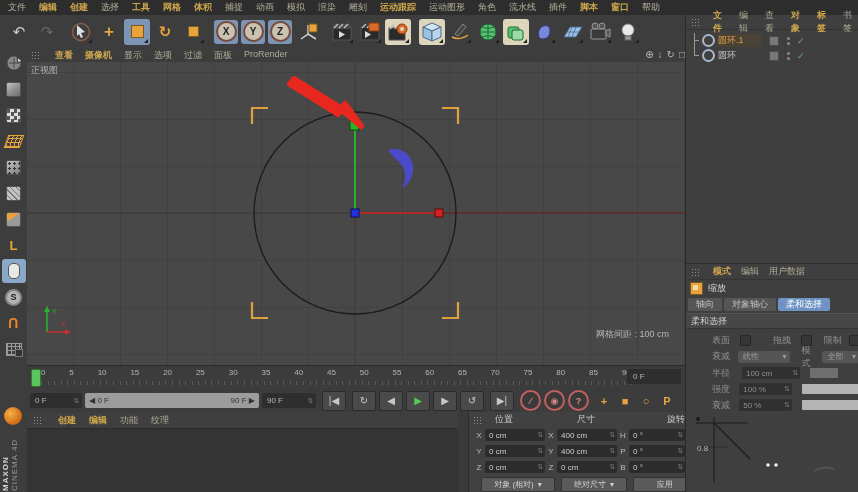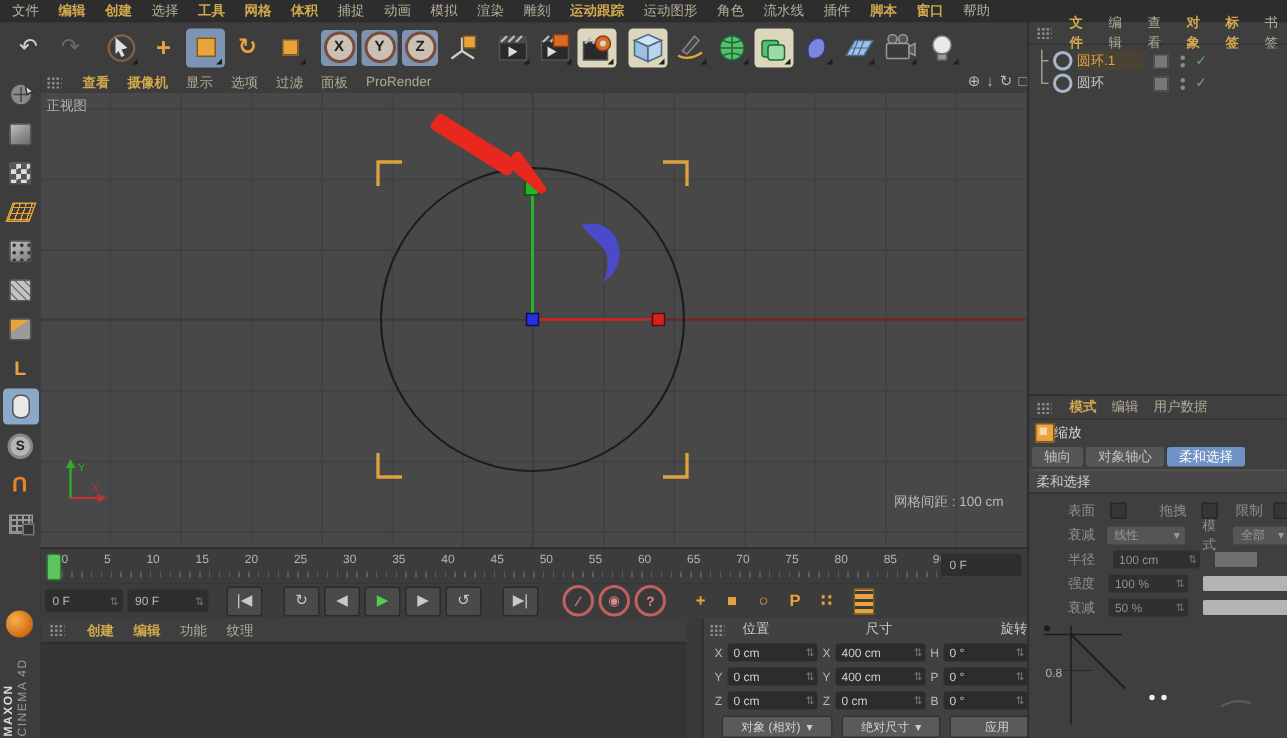--- a/index.html
+++ b/index.html
@@ -137,21 +137,21 @@
   .oname{width:44px;color:#c8c8c8;}
   .oname.sel{color:#e0a048;background:#4a4234;}
   .layer-sq{width:8px;height:8px;background:#787878;border:1px solid #4a4a4a;margin-left:4px;}
   .vdots{display:flex;flex-direction:column;gap:2px;margin-left:5px;}
   .vdots i{width:3px;height:3px;border-radius:50%;background:#8a8a8a;}
   .gcheck{color:#5bb85b;font-size:9px;margin-left:4px;}
   .om-rest{height:196px;border-bottom:1px solid #2e2e2e;}
   .attr-menu{height:15px;display:flex;align-items:center;gap:10px;padding-left:5px;color:#b0ab95;
              background:#3f3f3f;border-bottom:1px solid #343434;}
   .attr-menu .mi.on{color:#cfa84e;font-weight:bold;}
-  .tool-row{height:16px;display:flex;align-items:center;padding-left:4px;color:#d8d8d8;}
+  .tool-row{height:16px;display:flex;align-items:center;gap:5px;padding-left:4px;color:#d8d8d8;}
   .tool-ic{width:11px;height:11px;background:#e8a33c;border:1px solid #7a5a20;position:relative;}
   .tool-ic::after{content:"";position:absolute;left:2px;top:2px;width:5px;height:5px;background:#f5d9a8;}
   .tabs{display:flex;gap:2px;padding:2px 2px;}
   .tab{height:13px;background:#565656;border-radius:2px;color:#c0c0c0;display:flex;align-items:center;
        justify-content:center;padding:0 8px;font-size:9px;}
   .tab.on{background:#6f93c4;color:#fff;}
   .sect{height:14px;background:#474747;border-top:1px solid #555;border-bottom:1px solid #333;
         display:flex;align-items:center;padding-left:5px;color:#cfcfcf;}
   .props{padding:4px 0 0 0;color:#8f8f8f;}
   .prow{display:flex;align-items:center;height:15px;padding-left:26px;gap:4px;}
@@ -453,20 +453,24 @@
       </div>
     <div class="ruler-ticks"></div>
     <div class="tl-frame">0 F</div>
   </div>
 
   <div class="transport">
     <div class="fld" style="width:44px;">
         <span>0 F</span>
         <span class="spin">⇅</span>
       </div>
+    <div class="range">
+        <span>◀  0 F</span>
+        <span>90 F  ▶</span>
+      </div>
     <div class="fld" style="width:46px;">
         <span>90 F</span>
         <span class="spin">⇅</span>
       </div>
     <div style="width:6px;"></div>
     <div class="tbtn">|◀</div>
     <div style="width:8px;"></div>
     <div class="tbtn">↻</div>
     <div class="tbtn">◀</div>
     <div class="tbtn play">▶</div>

